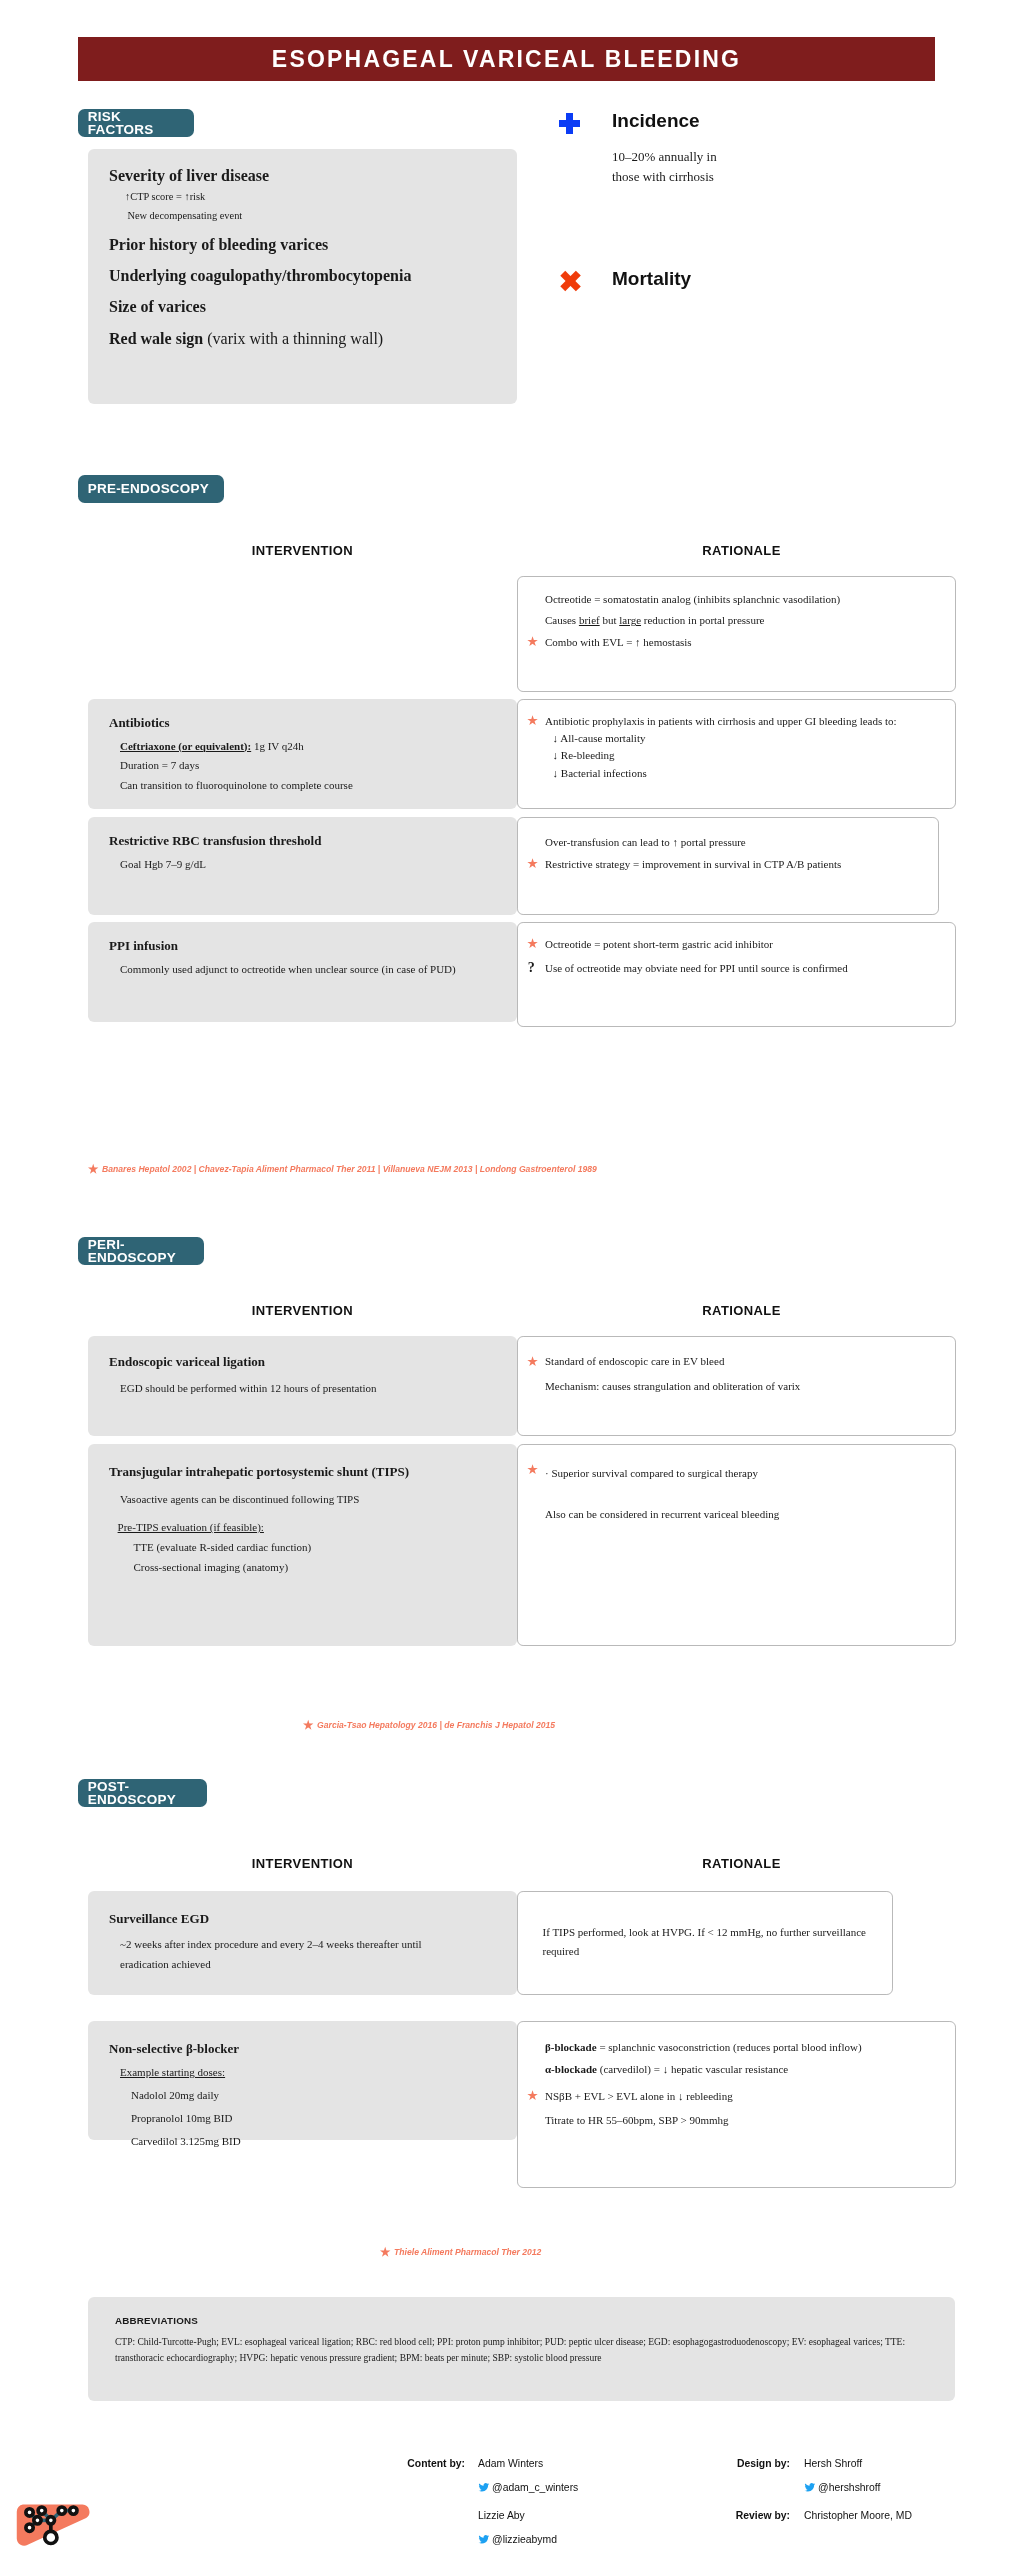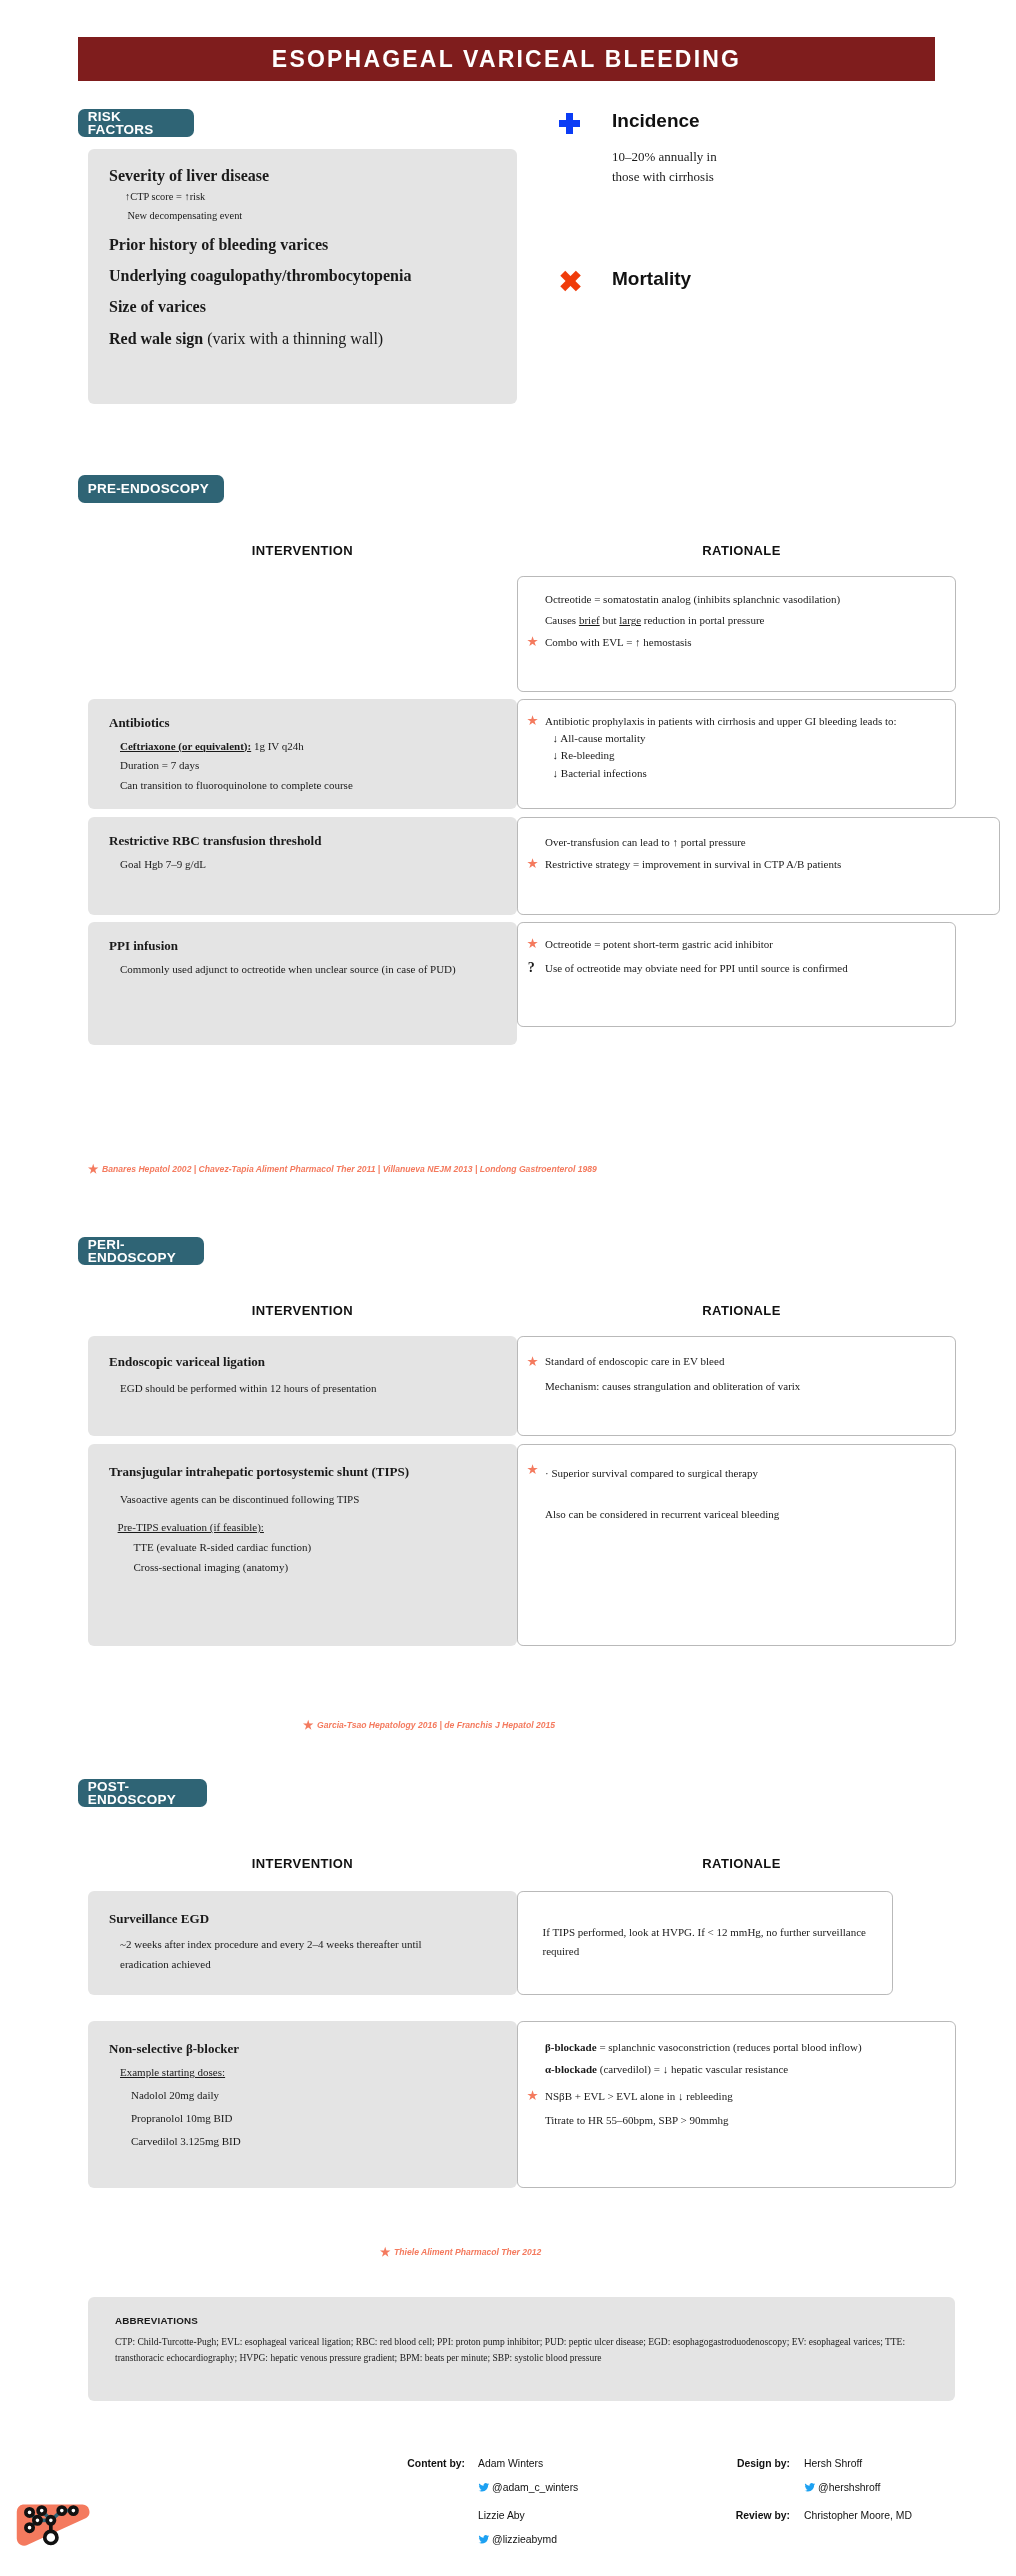--- a/index.html
+++ b/index.html
@@ -181,31 +181,31 @@
       <div class="bd" style="margin:3.1px 0 0 26px;">↓ Bacterial infections</div>
     </div>
   </div>
 
   <div class="gpanel" style="left:88px;top:817px;width:429px;height:98px;">
     <div style="padding:16px 14.7px 0 21px;">
       <div class="hd">Restrictive RBC transfusion threshold</div>
       <div class="bd" style="margin:7.3px 0 0 11px;">Goal Hgb 7–9 g/dL</div>
     </div>
   </div>
-  <div class="wpanel" style="left:517px;top:817px;width:483px;height:98px;">
+  <div class="wpanel" style="left:517px;top:817px;width:422px;height:98px;">
     <div style="padding:17px 14.7px 0 8.6px;">
       <div class="bd" style="margin-left:18.4px;">Over-transfusion can lead to ↑ portal pressure</div>
       <div class="bd" style="margin-top:7.3px;position:relative;padding-left:18.4px;">
         <span class="star" style="position:absolute;left:0;top:0.6px;">★</span>
         <span>Restrictive strategy = improvement in survival in CTP A/B patients</span>
       </div>
     </div>
   </div>
 
-  <div class="gpanel" style="left:88px;top:922px;width:429px;height:123px;">
+  <div class="gpanel" style="left:88px;top:922px;width:429px;height:100px;">
     <div style="padding:16px 14.7px 0 21px;">
       <div class="hd">PPI infusion</div>
       <div class="bd" style="margin:7.3px 0 0 11px;width:343px;">Commonly used adjunct to octreotide when unclear source (in case of PUD)</div>
     </div>
   </div>
   <div class="wpanel" style="left:517px;top:922px;width:439px;height:105px;">
     <div style="padding:13.5px 14.7px 0 8.6px;">
       <div class="bd" style="position:relative;padding-left:18.4px;">
         <span class="star" style="position:absolute;left:0;top:0.6px;">★</span>
         <span>Octreotide = potent short-term gastric acid inhibitor</span>
@@ -277,21 +277,21 @@
       <div class="hd">Surveillance EGD</div>
       <div class="bd" style="margin:8.6px 0 0 11px;width:343px;line-height:1.75;">~2 weeks after index procedure and every 2–4 weeks thereafter until eradication achieved</div>
     </div>
   </div>
   <div class="wpanel" style="left:517px;top:1891px;width:376px;height:104px;">
     <div style="padding:31px 24.5px 0 24.5px;">
       <div class="bd" style="line-height:1.75;">If TIPS performed, look at HVPG. If &lt; 12 mmHg, no further surveillance required</div>
     </div>
   </div>
 
-  <div class="gpanel" style="left:88px;top:2021px;width:429px;height:167px;">
+  <div class="gpanel" style="left:88px;top:2021px;width:429px;height:119px;">
     <div style="padding:19.6px 14.7px 0 21px;">
       <div class="hd">Non-selective β-blocker</div>
       <div class="bd" style="margin:8.6px 0 0 11px;"><span class="u">Example starting doses:</span></div>
       <div class="bd" style="margin:8.6px 0 0 22px;">Nadolol 20mg daily</div>
       <div class="bd" style="margin:8.6px 0 0 22px;">Propranolol 10mg BID</div>
       <div class="bd" style="margin:8.6px 0 0 22px;">Carvedilol 3.125mg BID</div>
     </div>
   </div>
   <div class="wpanel" style="left:517px;top:2021px;width:439px;height:167px;">
     <div style="padding:16px 14.7px 0 8.6px;">

